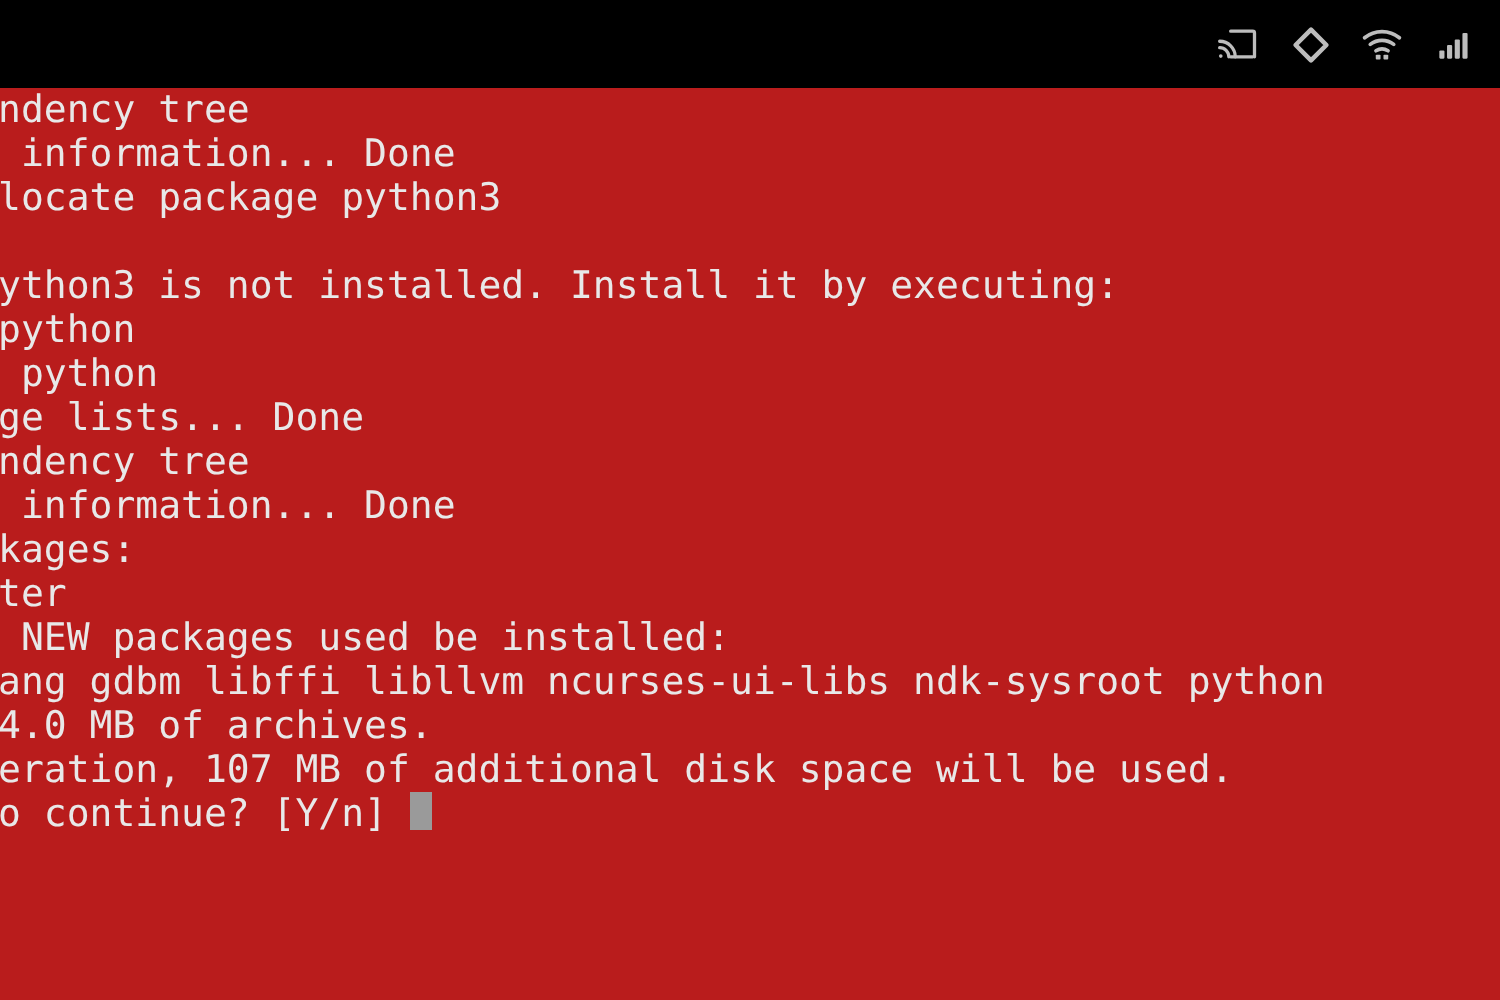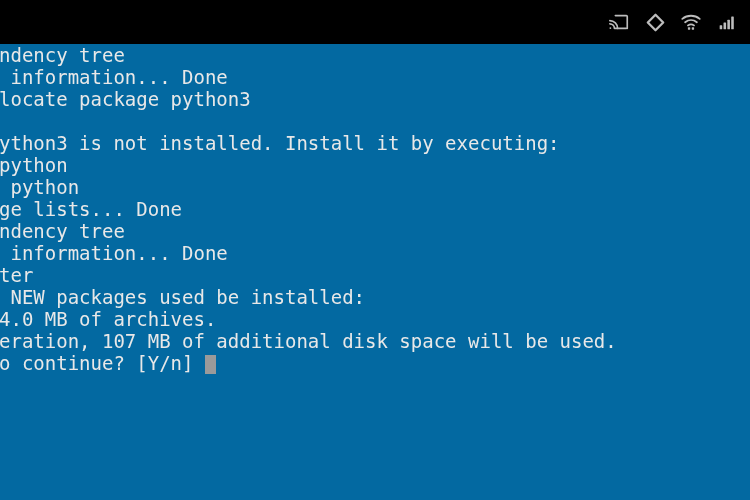--- a/index.html
+++ b/index.html
@@ -44,21 +44,21 @@
 
   .status-icon svg { display: block; }
 
   
   .terminal {
     position: absolute;
     top: 44px;
     left: 0;
     width: 750px;
     height: 456px;
-    background: #0369a1;
+    background: #b91c1c;
     padding: 0;
     overflow: hidden;
   }
 
   .term-line {
     font-family: "DejaVu Sans Mono", "Liberation Mono", monospace;
     font-size: 19px;
     line-height: 22px;
     height: 22px;
     color: #e8e8e8;
@@ -75,21 +75,21 @@
   .cursor-block {
     display: inline-block;
     width: 11px;
     height: 19px;
     background: #9a9a9a;
     vertical-align: -4px;
   }
 
   .prompt-line {
     display: flex;
-    align-items: flex-end;
+    align-items: flex-start;
   }
 </style>
 </head>
 <body>
 
 <div class="status-bar">
 
   <span class="status-icon">
     <svg width="22" height="22" viewBox="0 0 24 24" fill="none" stroke="currentColor" stroke-width="1.8" stroke-linecap="round" stroke-linejoin="round">
       <path d="M21 19V6a1 1 0 0 0-1-1H8"></path>
@@ -132,22 +132,24 @@
   <div class="term-line">ndency tree</div>
   <div class="term-line"> information... Done</div>
   <div class="term-line">locate package python3</div>
   <div class="term-line blank"></div>
   <div class="term-line">ython3 is not installed. Install it by executing:</div>
   <div class="term-line">python</div>
   <div class="term-line"> python</div>
   <div class="term-line">ge lists... Done</div>
   <div class="term-line">ndency tree</div>
   <div class="term-line"> information... Done</div>
+  <div class="term-line">kages:</div>
   <div class="term-line">ter</div>
   <div class="term-line"> NEW packages used be installed:</div>
+  <div class="term-line">ang gdbm libffi libllvm ncurses-ui-libs ndk-sysroot python</div>
   <div class="term-line">4.0 MB of archives.</div>
   <div class="term-line">eration, 107 MB of additional disk space will be used.</div>
 
   <div class="term-line prompt-line">
     <span>o continue? [Y/n] </span><span class="cursor-block"></span>
   </div>
 
 </div>
 
 </body></html>

